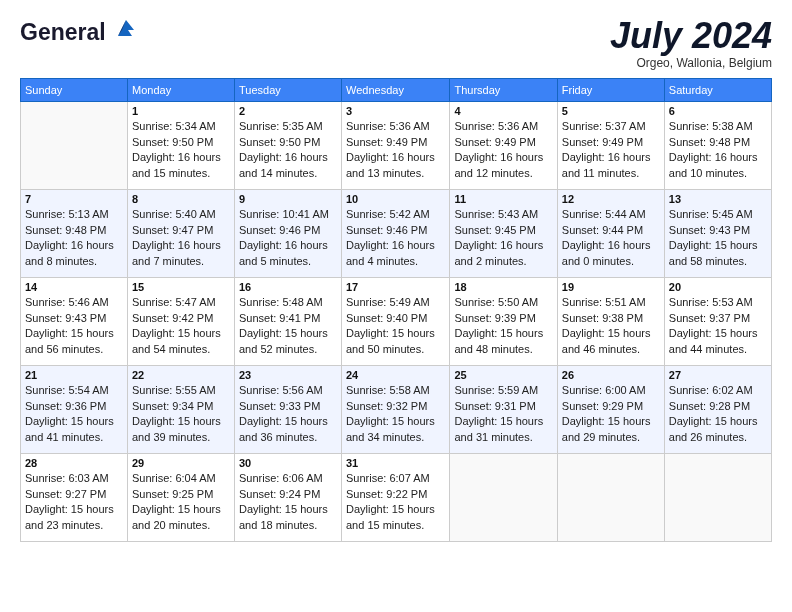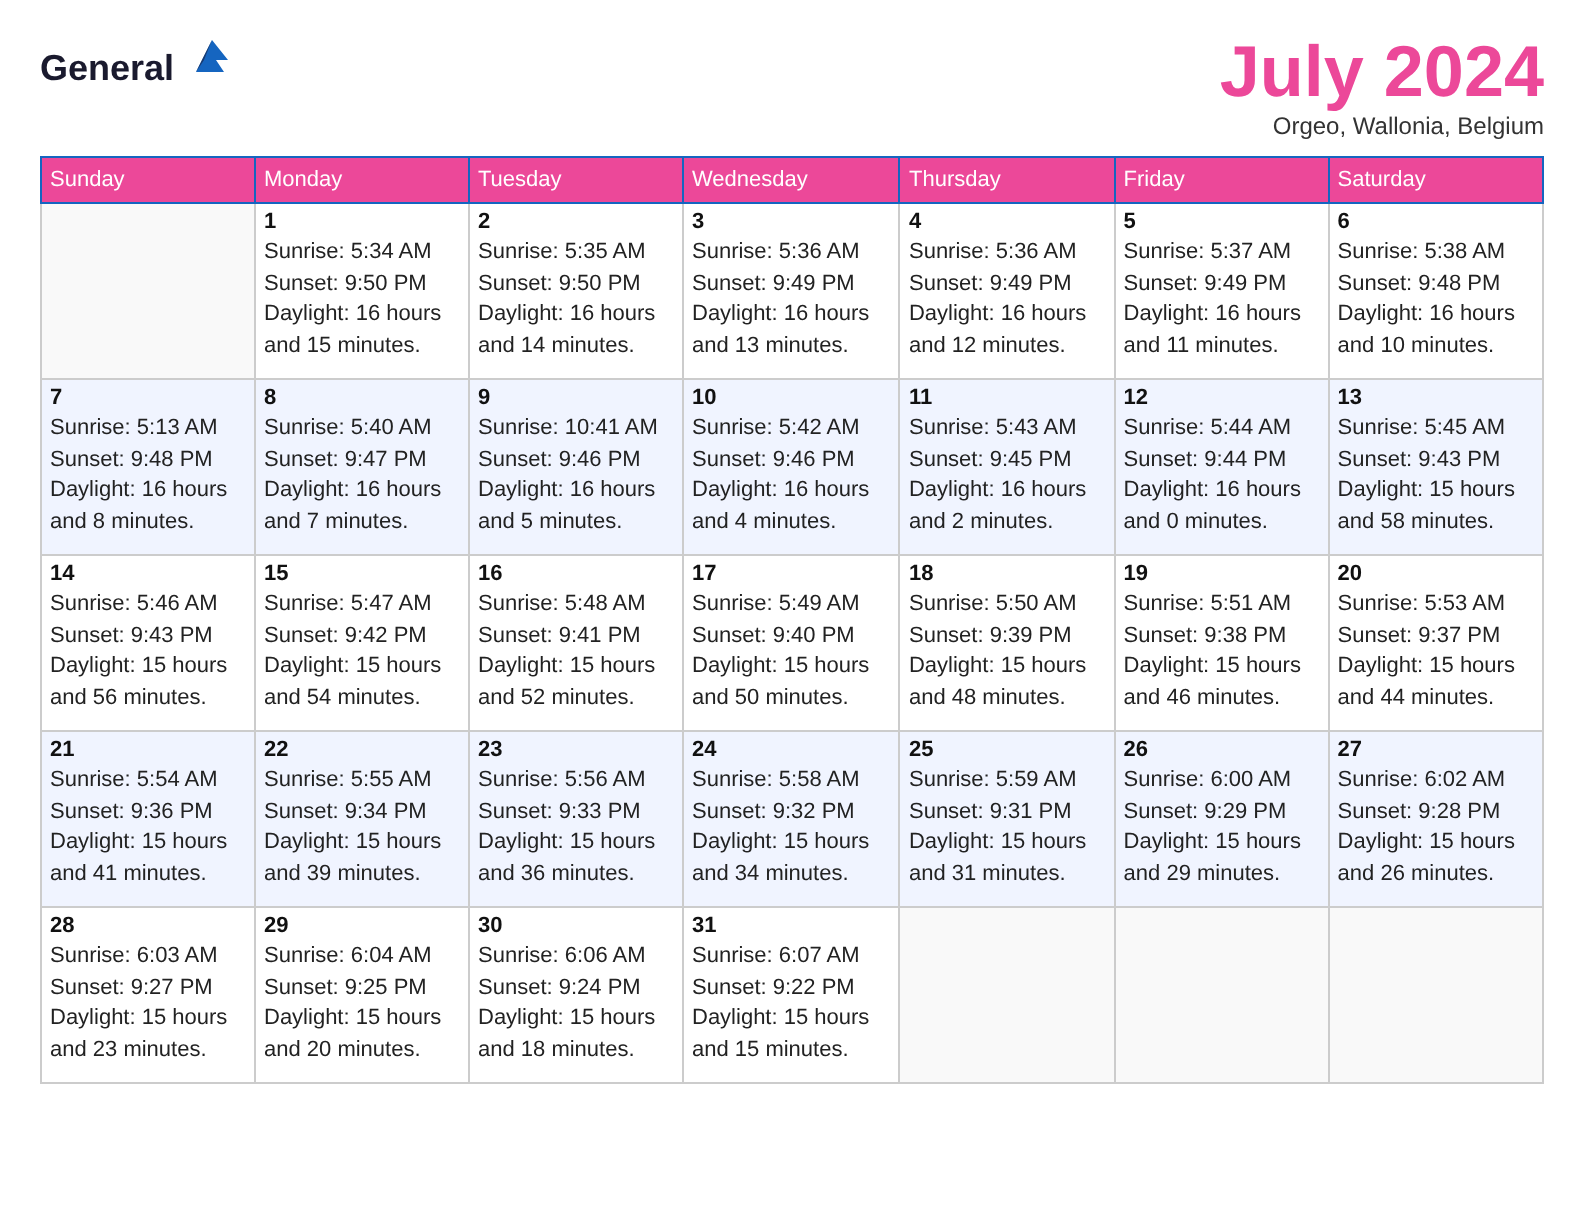--- a/index.html
+++ b/index.html
@@ -19,50 +19,51 @@
       display: flex;
       align-items: flex-start;
       justify-content: space-between;
       margin-bottom: 8px;
     }
     .logo {
       display: flex;
       align-items: center;
     }
     .logo-text {
-      font-size: 18px;
+      font-size: 23px;
       font-weight: bold;
       color: #1a1a2e;
       line-height: 1.1;
     }
     .logo-icon {
       width: 24px;
       height: 24px;
       margin-left: 2px;
     }
     .title-section {
       text-align: right;
     }
     .month-title {
       font-size: 36px;
       font-weight: bold;
-      color: #ec4899;
+      color: #0f172a;
       line-height: 1.1;
+      font-style: italic;
     }
     .location {
       font-size: 12px;
       color: #333;
     }
     .calendar {
       width: 100%;
       border-collapse: collapse;
       font-size: 10px;
     }
     .calendar th {
-      background: #ec4899;
+      background: #3b82f6;
       color: #fff;
       padding: 5px 4px;
       text-align: left;
       font-size: 11px;
       font-weight: normal;
       border: 1px solid #1565c0;
     }
     .calendar td {
       border: 1px solid #ccc;
       vertical-align: top;

